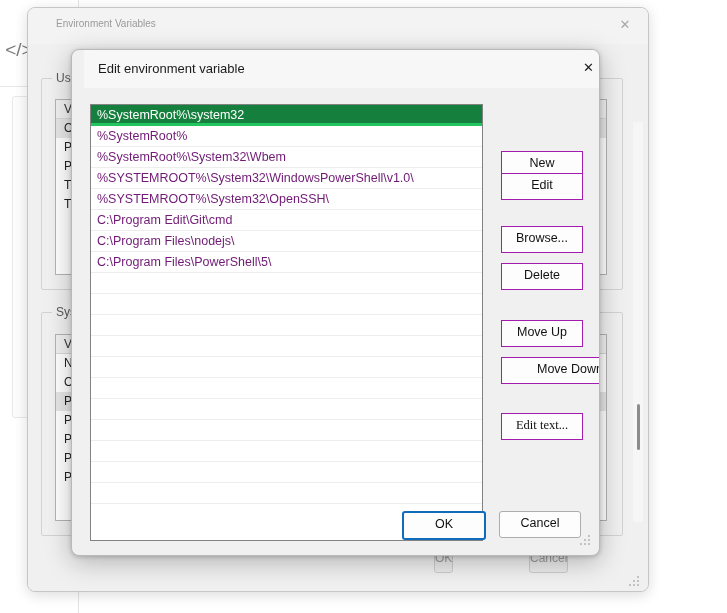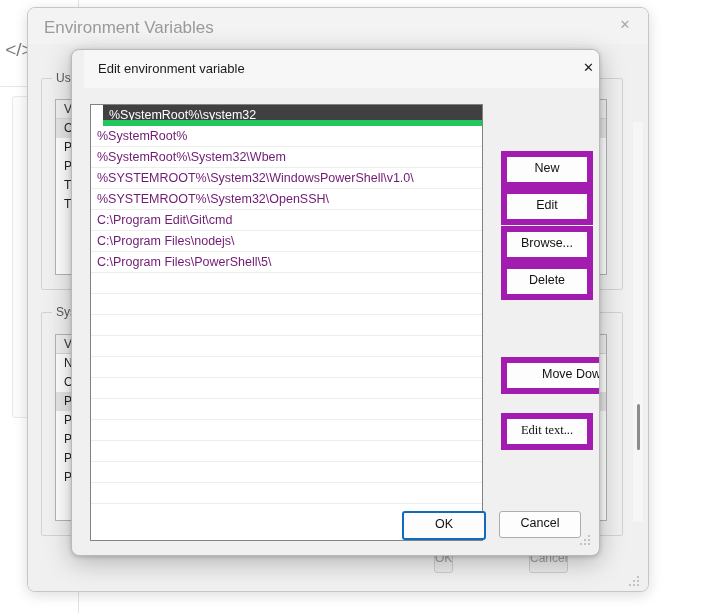--- a/index.html
+++ b/index.html
@@ -67,22 +67,22 @@
   }
   .bgwin-titlebar {
     position: absolute;
     left: 0; top: 0;
     width: 620px; height: 36px;
     background: #f3f3f3;
     border-bottom: 1px solid #eaeaea;
   }
   .bgwin-title {
     position: absolute;
-    left: 16px; top: 10px;
-    font-size: 17px;
+    left: 28px; top: 10px;
+    font-size: 10px;
     color: #9a9a9a;
   }
   .bgwin-close {
     position: absolute;
     right: 0; top: 0;
     width: 46px; height: 34px;
     line-height: 34px;
     text-align: center;
     font-size: 13px;
     color: #a8a8a8;
@@ -218,35 +218,34 @@
     line-height: 21px;
     padding-left: 6px;
     font-size: 12.5px;
     color: #701a75;
     border-bottom: 1px solid #ededed;
     box-sizing: border-box;
     white-space: nowrap;
     overflow: hidden;
   }
   .list-row.selected {
-    background: #404040;
+    background: #15803d;
     color: #ffffff;
-    border-bottom: 6px solid #22c55e;
-    margin-left: 12px;
+    border-bottom: 3px solid #22c55e;
   }
   .list-row.empty { color: transparent; }
 
   
   .dlg-btn {
     position: absolute;
     left: 429px;
     width: 80px;
     height: 25px;
     background: #fdfdfd;
-    border: 6px solid #a21caf;
+    border: 1px solid #a21caf;
     border-radius: 0;
     font-size: 12.5px;
     color: #111111;
     text-align: center;
     line-height: 23px;
   }
 
   
   .dlg-okcancel {
     position: absolute;
@@ -362,20 +361,21 @@
 
     <div class="grip" style="left:508px; top:485px;">
       <i style="left:0px;top:8px"></i>
         <i style="left:4px;top:8px"></i>
         <i style="left:8px;top:8px"></i>
       <i style="left:4px;top:4px"></i>
         <i style="left:8px;top:4px"></i>
         <i style="left:8px;top:0px"></i>
     </div>
   <div class="dlg-btn" style="top: 101px;">New</div>
-      <div class="dlg-btn" style="top: 138px;">Edit</div>
+      <div class="dlg-btn" style="top: 123px;">Edit</div>
       <div class="dlg-btn" style="top: 176px;">Browse...</div>
       <div class="dlg-btn" style="top: 213px;">Delete</div>
+      <div class="dlg-btn" style="top: 270px;">Move Up</div>
       <div class="dlg-btn" style="top: 307px; padding-left: 28px;">Move Down</div>
       <div class="dlg-btn" style="top: 363px; font-family: Liberation Serif, serif;">Edit text...</div>
     </div>
 
 </div>
 
 </body></html>

